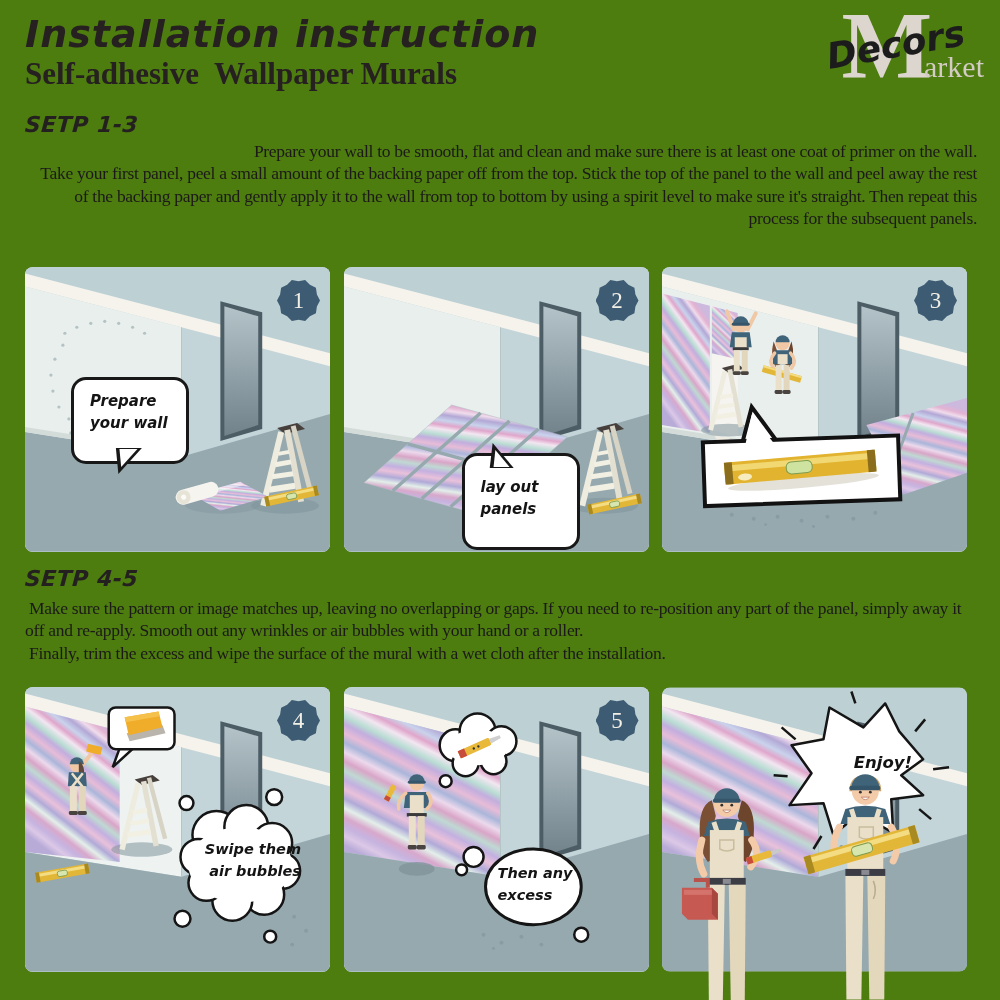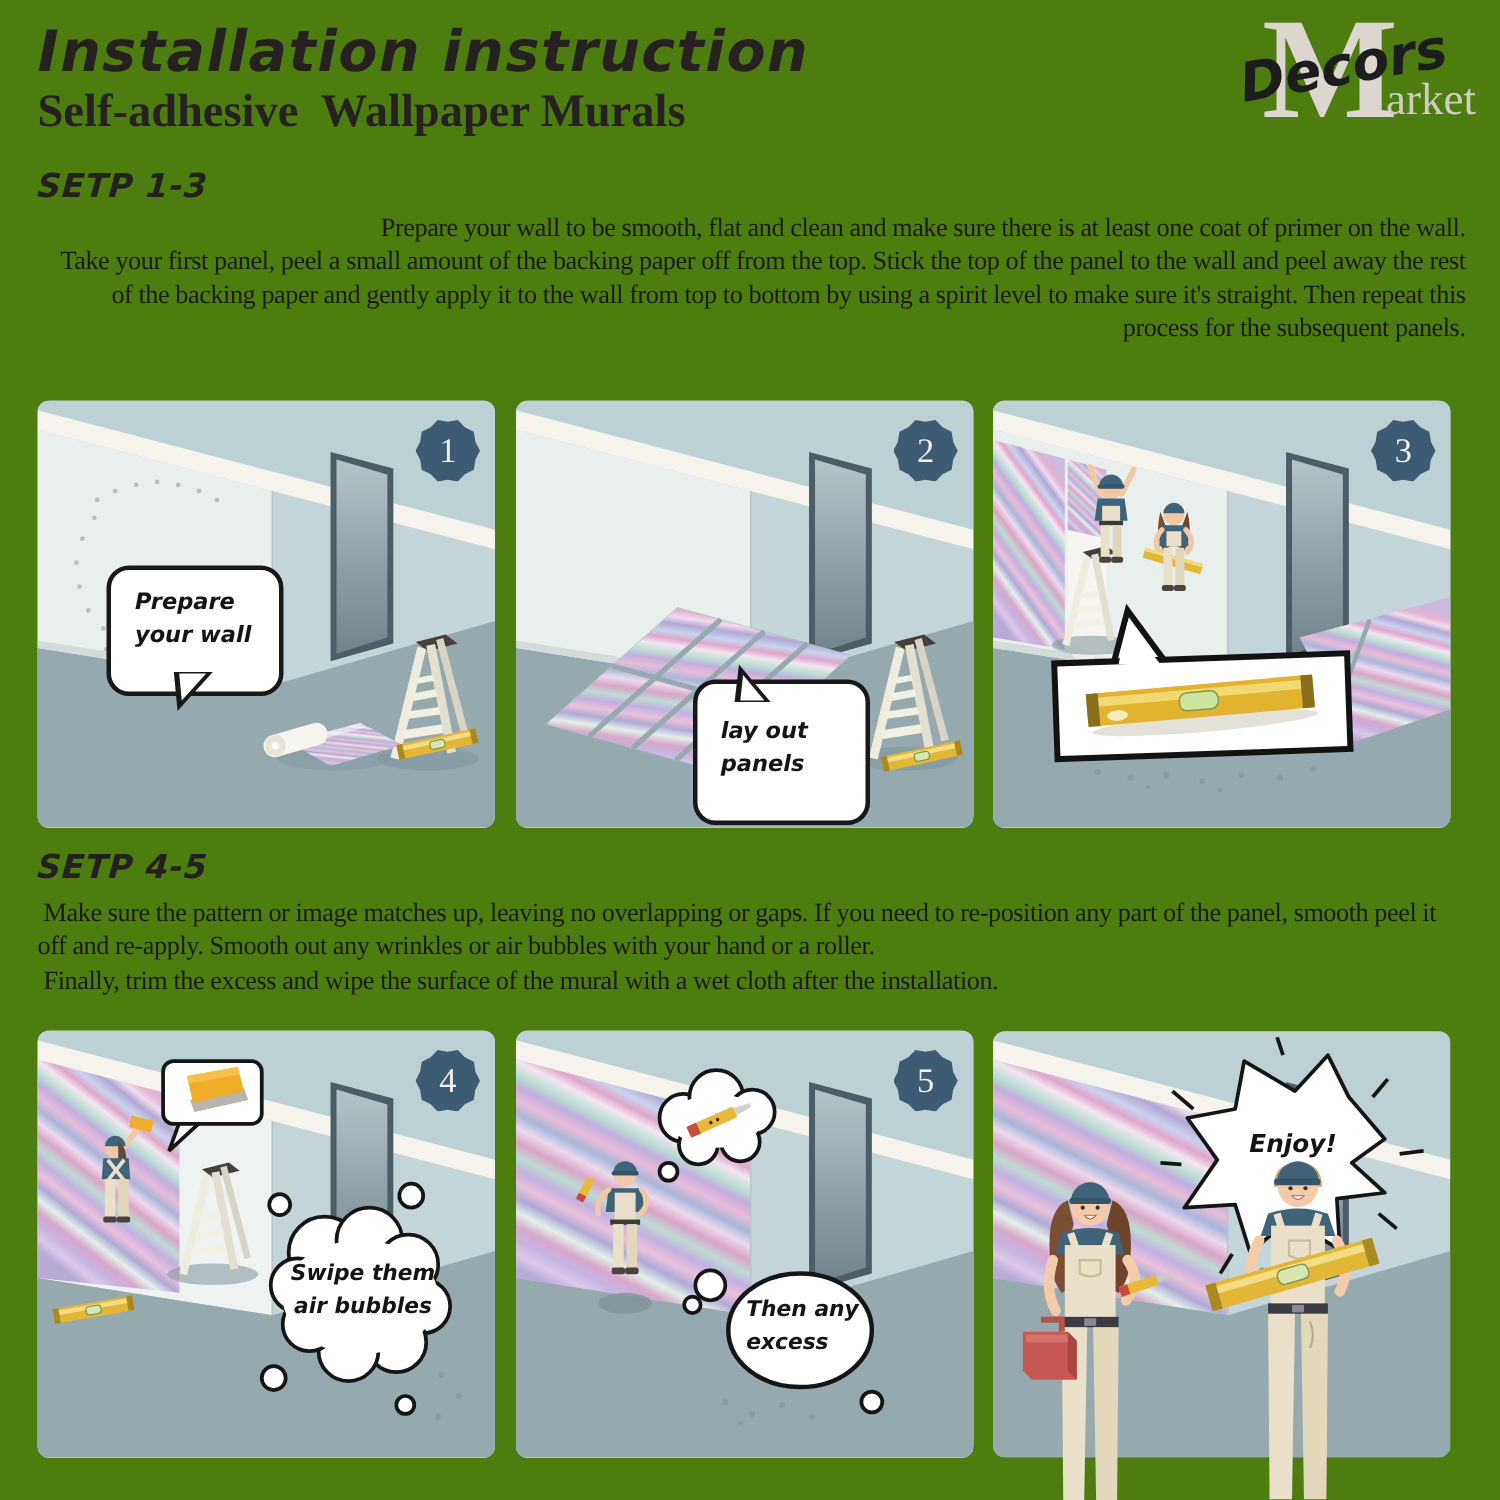--- a/index.html
+++ b/index.html
@@ -43,21 +43,21 @@
   .speech .bline{padding-left:16px;}
   .speech.tail-down::before{content:"";position:absolute;bottom:-26px;left:34px;width:0;height:0;
           border:13px solid transparent;border-top:26px solid #181818;transform:skewX(-22deg);}
   .speech.tail-down::after{content:"";position:absolute;bottom:-15px;left:40px;width:0;height:0;
           border:9px solid transparent;border-top:18px solid #fff;transform:skewX(-22deg);}
   .speech.tail-up::before{content:"";position:absolute;top:-25px;left:18px;width:0;height:0;
           border:12px solid transparent;border-bottom:25px solid #181818;transform:skewX(20deg);}
   .speech.tail-up::after{content:"";position:absolute;top:-14px;left:24px;width:0;height:0;
           border:8px solid transparent;border-bottom:17px solid #fff;transform:skewX(20deg);}
 
-  .overlay-text{position:absolute;z-index:6;color:#141414;font-size:14.5px;line-height:1.5;text-align:center;}
+  .overlay-text{position:absolute;z-index:6;color:#141414;font-size:14.5px;line-height:1.5;text-align:right;}
 </style>
 </head>
 <body>
 
 <svg width="0" height="0" style="position:absolute" aria-hidden="true">
   <defs>
     <linearGradient id="doorG" x1="0" y1="0" x2="0" y2="1">
       <stop offset="0" stop-color="#b4c3c8"></stop>
         <stop offset="1" stop-color="#71828b"></stop>
     </linearGradient>
@@ -337,21 +337,21 @@
         </g>
       </svg>
       <div class="badge">
         <span>3</span>
       </div>
     </div>
   </div>
 
   <div class="sec-heading sec2-heading script">SETP 4-5</div>
   <div class="sec-text sec2-text">
-    <div class="pre"> Make sure the pattern or image matches up, leaving no overlapping or gaps. If you need to re-position any part of the panel, smooth peel it off and re-apply. Smooth out any wrinkles or air bubbles with your hand or a roller.</div>
+    <div class="pre"> Make sure the pattern or image matches up, leaving no overlapping or gaps. If you need to re-position any part of the panel, simply away it off and re-apply. Smooth out any wrinkles or air bubbles with your hand or a roller.</div>
     <div class="pre"> Finally, trim the excess and wipe the surface of the mural with a wet cloth after the installation.</div>
   </div>
 
   <div class="row row2">
 
     <div class="panel">
       <svg class="scene" width="305" height="285" viewBox="0 0 306 285">
         <rect width="306" height="285" fill="#c3d5d9"></rect>
         <polygon points="0,0 306,0 306,86 0,6" fill="#bdd0d4"></polygon>
         <polygon points="0,6 306,86 306,99 0,19" fill="#f5f3ec"></polygon>

